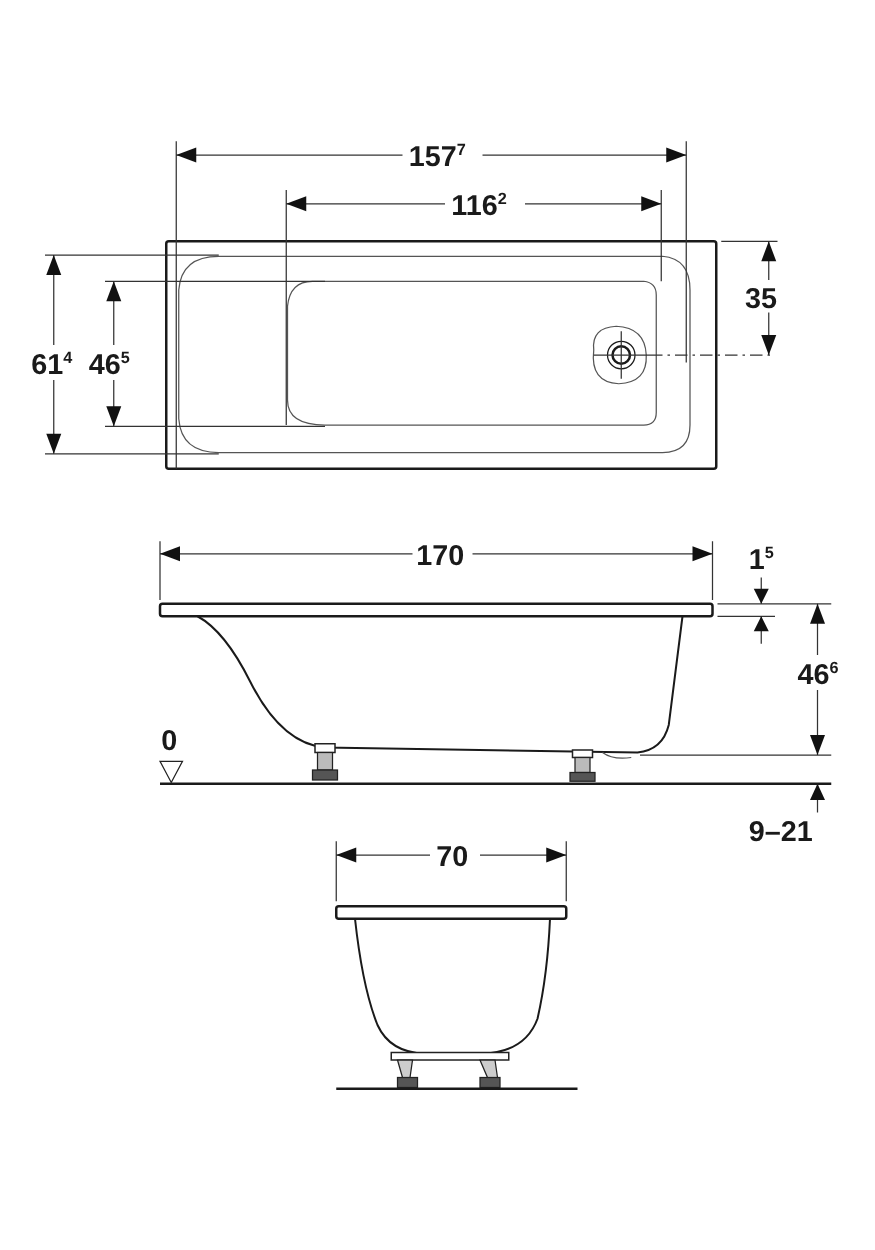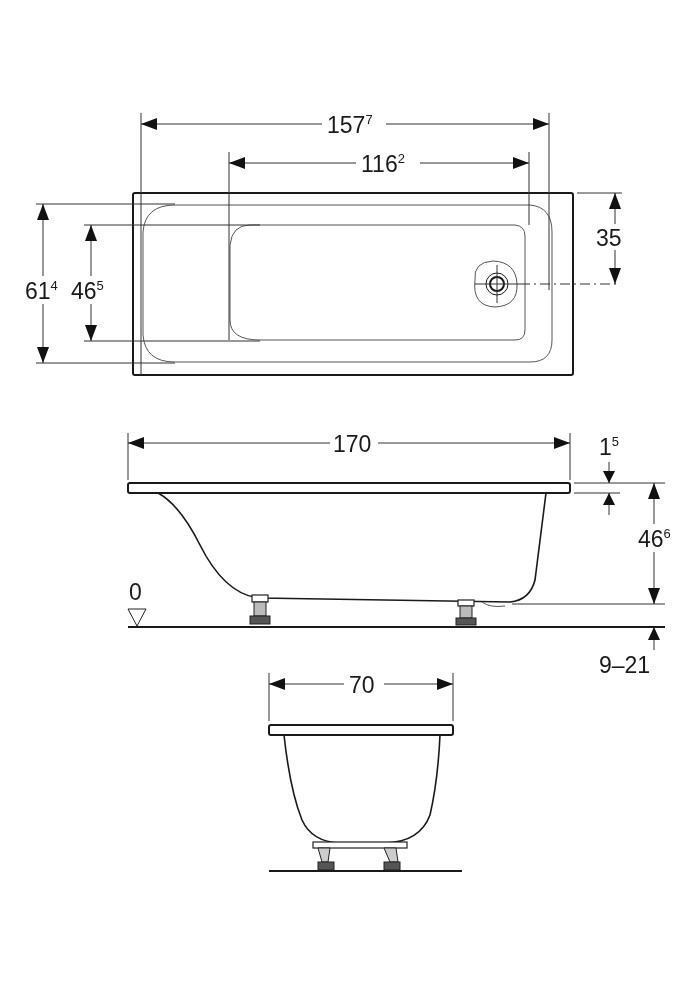--- a/index.html
+++ b/index.html
@@ -1,17 +1,17 @@
 <!DOCTYPE html>
 <html><head>
   <meta charset="utf-8">
   <style>
     html, body { margin: 0; padding: 0; background: #ffffff; }
     body { width: 700px; height: 1000px; overflow: hidden; }
-    #drawing { position: absolute; left: 0; top: 0; width: 576px; height: 1000px; }
+    #drawing { position: absolute; left: 0; top: 0; width: 576px; height: 1000px; font-weight: bold; }
     svg text { font-family: "Liberation Sans", "DejaVu Sans", sans-serif; fill: #1a1a1a; }
     .dim-main { font-size: 23px; }
     .dim-sup { font-size: 13px; }
     .ln { stroke: #1a1a1a; fill: none; }
     .thin { stroke: #333; stroke-width: 1; fill: none; }
     .thick { stroke: #1a1a1a; stroke-width: 2; fill: none; }
     .inner { stroke: #555; stroke-width: 1; fill: none; }
     .ah { fill: #111; stroke: none; }
     .lbl-bg { fill: #ffffff; }
   </style>

